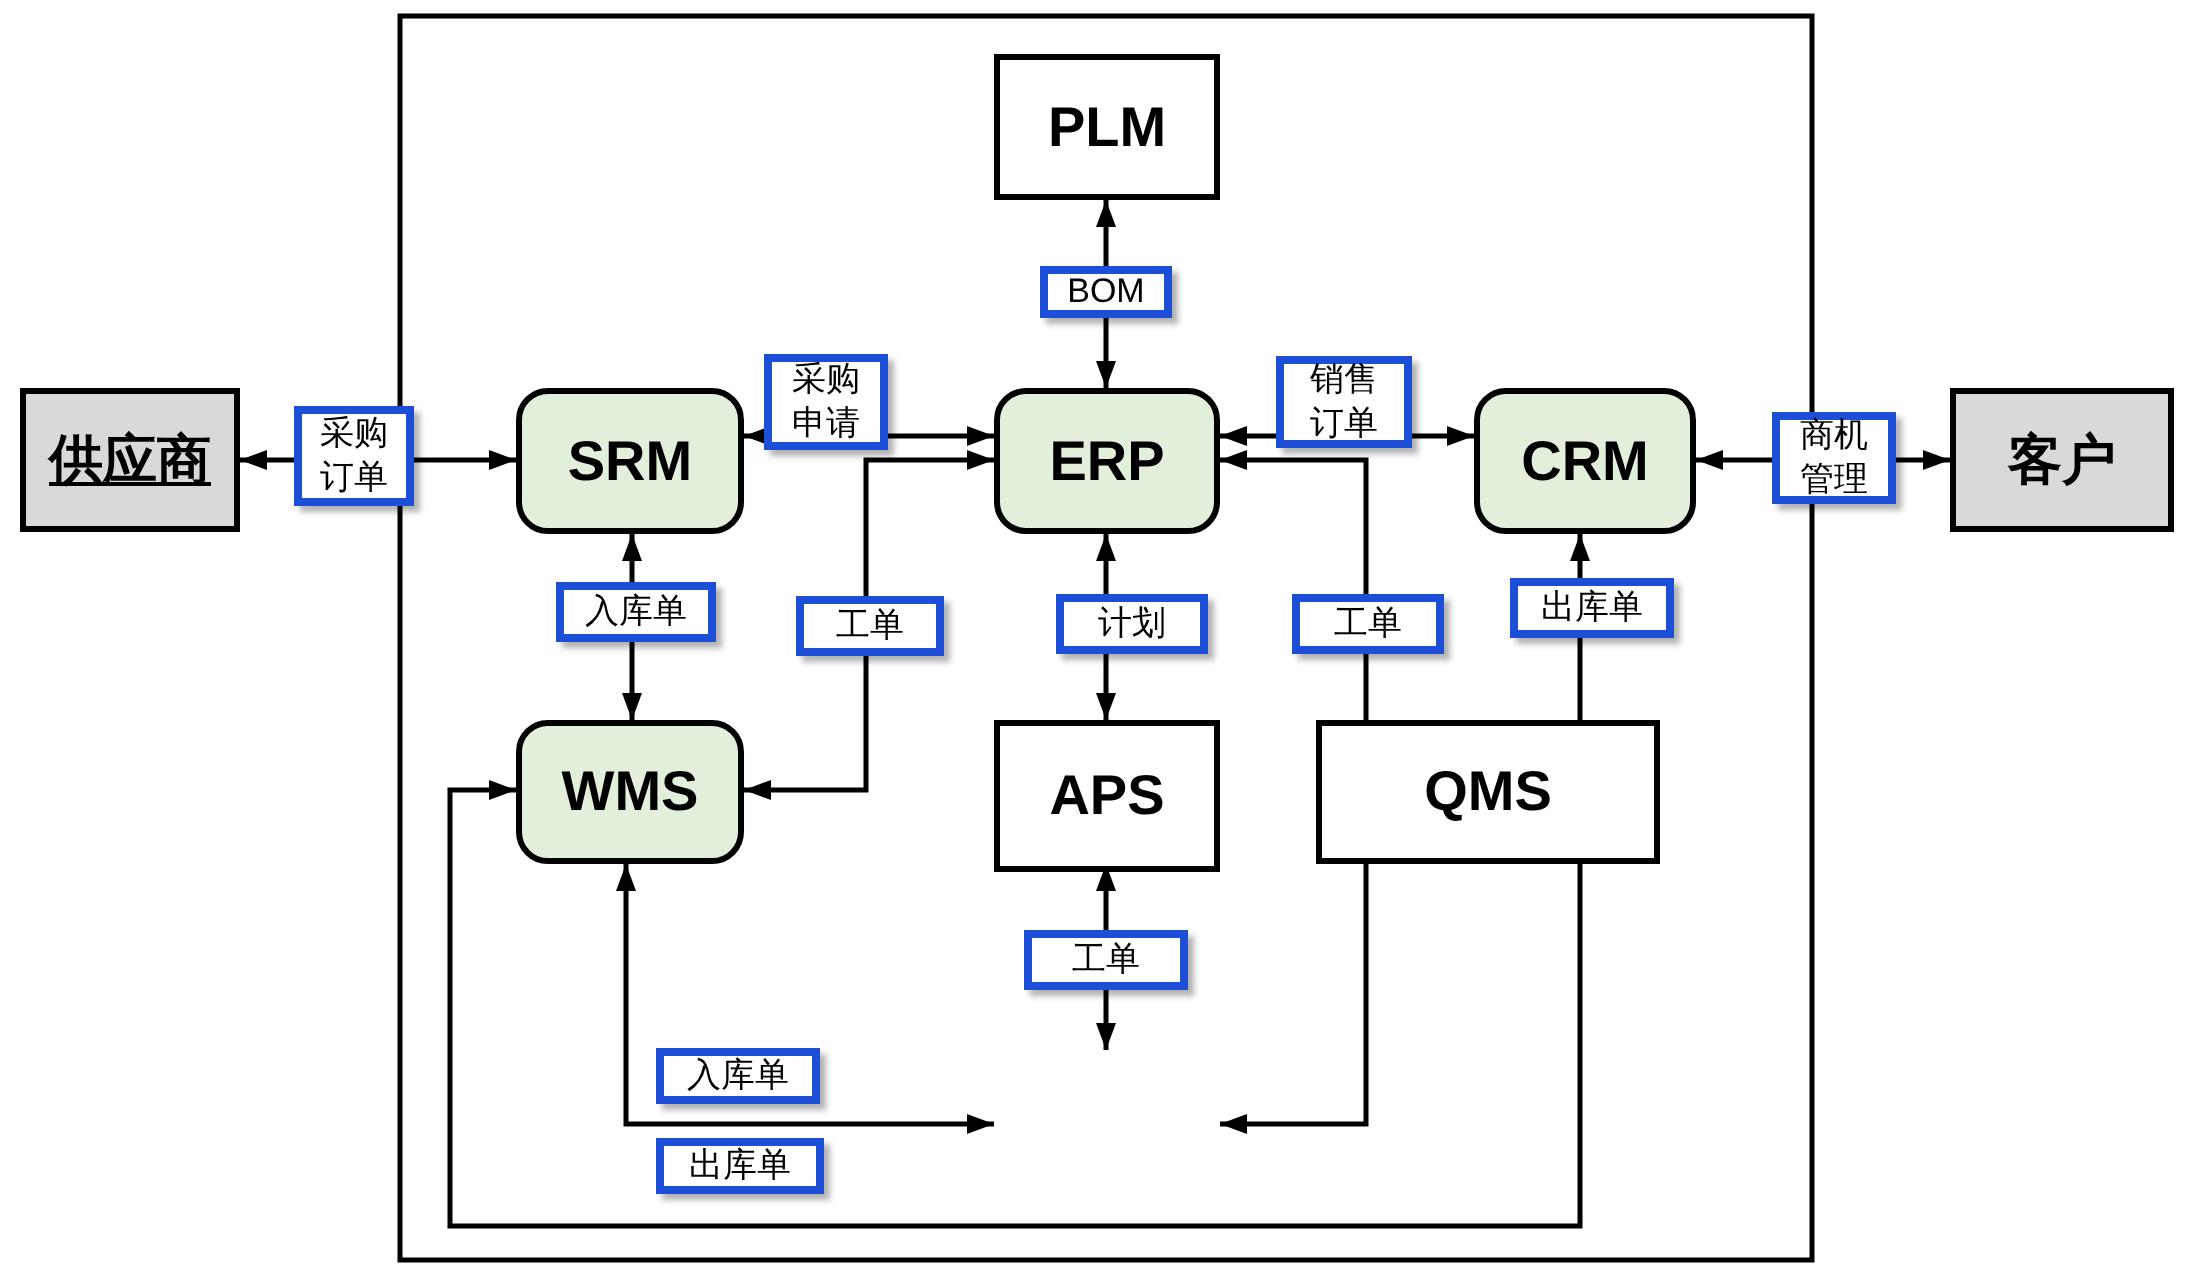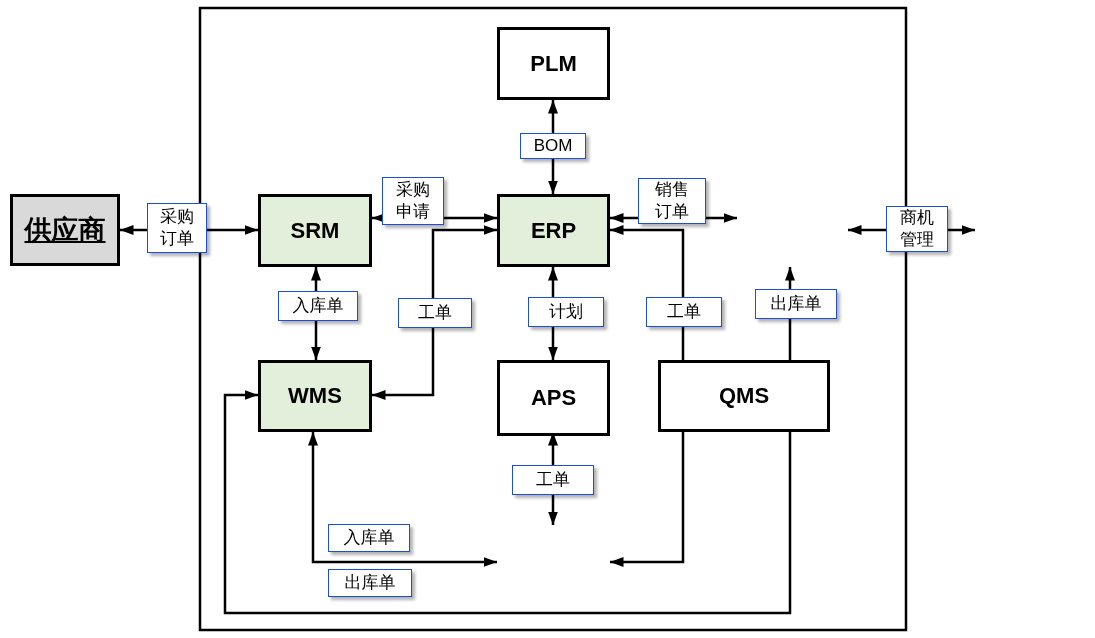--- a/index.html
+++ b/index.html
@@ -5,26 +5,26 @@
   html,body{margin:0;padding:0;background:#ffffff;}
   .canvas{
     position:relative;width:1095px;height:638px;background:#ffffff;overflow:hidden;
     font-family:"Liberation Sans","DejaVu Sans",sans-serif;
   }
   .lines{position:absolute;left:0;top:0;z-index:1;}
   .box{
     position:absolute;z-index:2;display:flex;align-items:center;justify-content:center;
     border:3px solid #000;box-sizing:border-box;font-weight:bold;color:#000;
   }
-  .sysbox{font-size:22px;background:#ffffff;}
-  .green{background:#e2efda;}
+  .sysbox{font-size:28px;background:#ffffff;}
+  .green{background:#e2efda;border-radius:16px;}
   .entity{background:#d9d9d9;font-size:27px;border-width:3px;}
   .chip{
     position:absolute;z-index:3;display:flex;flex-direction:column;align-items:center;justify-content:center;
-    background:#ffffff;border:1px solid #1d4ed8;box-sizing:border-box;
+    background:#ffffff;border:4px solid #1d4ed8;box-sizing:border-box;
     box-shadow:3px 3px 3px rgba(0,0,0,0.30);
     font-size:17px;line-height:1.28;color:#000;text-align:center;white-space:nowrap;
   }
 </style>
 </head>
 <body>
 
 <div class="canvas">
 
   <svg class="lines" width="1095" height="638" viewBox="0 0 1095 638">
@@ -57,29 +57,35 @@
     <path d="M 610,230 L 683,230 L 683,562 L 610,562" fill="none" stroke="#000" stroke-width="2.5" marker-start="url(#ah)" marker-end="url(#ah)"></path>
 
     <path d="M 790,267 L 790,613 L 225,613 L 225,395 L 258,395" fill="none" stroke="#000" stroke-width="2.5" marker-start="url(#ah)" marker-end="url(#ah)"></path>
 
     <path d="M 313,432 L 313,562 L 497,562" fill="none" stroke="#000" stroke-width="2.5" marker-start="url(#ah)" marker-end="url(#ah)"></path>
   </svg>
 
   <div class="box entity" style="left:10px;top:194px;width:110px;height:72px;text-decoration:underline;">
     <span>供应商</span>
   </div>
+  <div class="box entity" style="left:975px;top:194px;width:112px;height:72px;">
+    <span>客户</span>
+  </div>
 
   <div class="box sysbox" style="left:497px;top:27px;width:113px;height:73px;">
     <span>PLM</span>
   </div>
   <div class="box sysbox green" style="left:258px;top:194px;width:114px;height:73px;">
     <span>SRM</span>
   </div>
   <div class="box sysbox green" style="left:497px;top:194px;width:113px;height:73px;">
     <span>ERP</span>
+  </div>
+  <div class="box sysbox green" style="left:737px;top:194px;width:111px;height:73px;">
+    <span>CRM</span>
   </div>
   <div class="box sysbox green" style="left:258px;top:360px;width:114px;height:72px;">
     <span>WMS</span>
   </div>
   <div class="box sysbox" style="left:497px;top:360px;width:113px;height:76px;">
     <span>APS</span>
   </div>
   <div class="box sysbox" style="left:658px;top:360px;width:172px;height:72px;">
     <span>QMS</span>
   </div>

